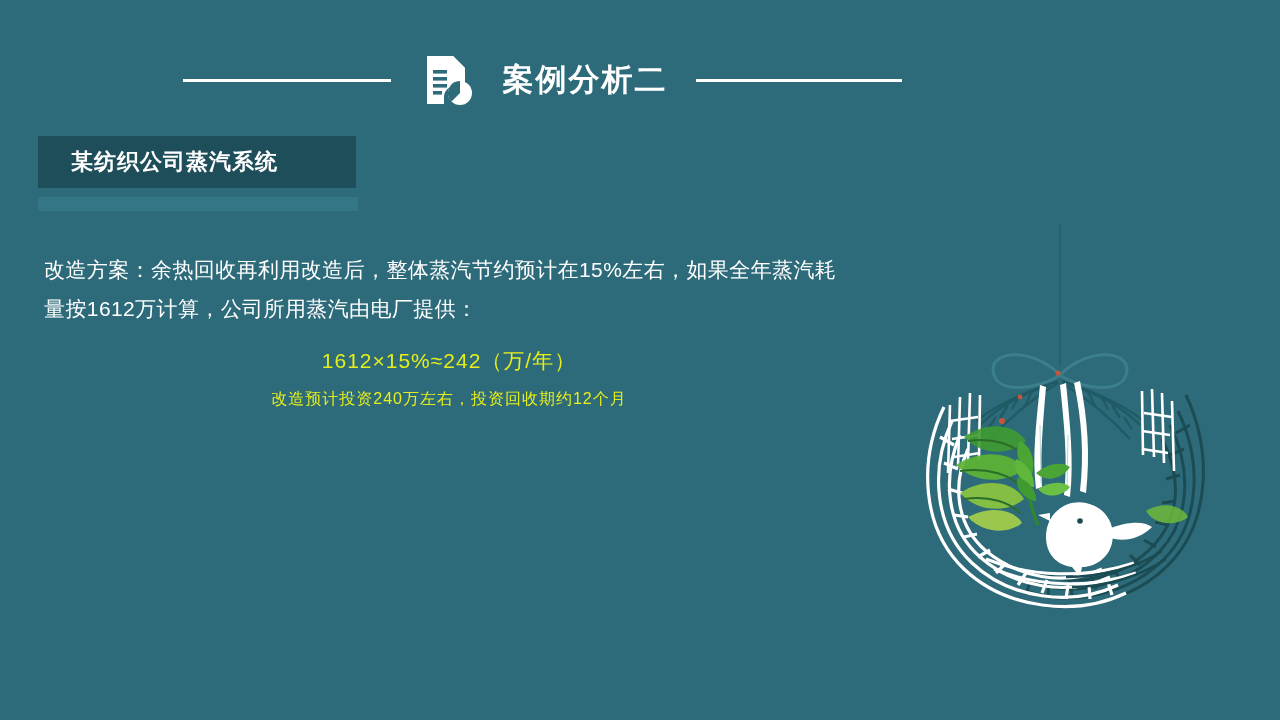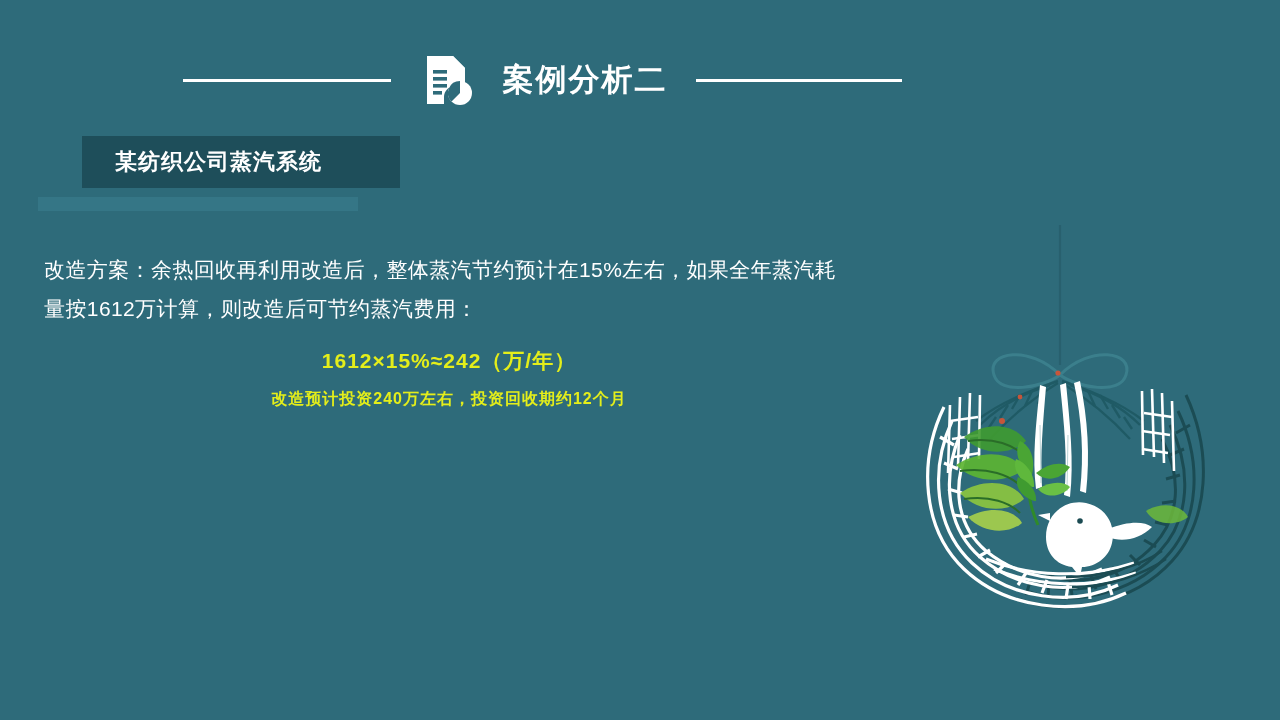--- a/index.html
+++ b/index.html
@@ -54,21 +54,20 @@
   
   #subtitle-box {
     position: absolute;
     left: 38px;
     top: 136px;
     width: 318px;
     height: 52px;
     background: #1e4e5a;
     display: flex;
     align-items: center;
-    margin-left: 44px;
   }
   #subtitle-text {
     font-size: 22px;
     font-weight: bold;
     letter-spacing: 1px;
     margin-left: 33px;
     color: #ffffff;
     white-space: nowrap;
   }
   #subtitle-underbar {
@@ -93,21 +92,21 @@
   #para-specs  { top: 490px; width: 815px; }
   #para-usage  { top: 565px; width: 840px; }
 
   #highlight-block {
     position: absolute;
     left: 44px;
     top: 342px;
     width: 810px;
     text-align: center;
     color: #e4ee1a;
-    font-weight: bold;
+    font-weight: normal;
     font-size: 21px;
     line-height: 38px;
     letter-spacing: 1px;
   }
   #highlight-block .formula { font-size: 21px; }
   #highlight-block .note    { font-size: 16px; }
 
   
   #wreath {
     position: absolute;
@@ -142,21 +141,21 @@
     <span id="header-title">案例分析二</span>
 
     <div class="rule right"></div>
   </div>
 
   <div id="subtitle-box">
     <span id="subtitle-text">某纺织公司蒸汽系统</span>
   </div>
   <div id="subtitle-underbar"></div>
 
-  <div id="para-plan" class="body-block">改造方案：余热回收再利用改造后，整体蒸汽节约预计在15%左右，如果全年蒸汽耗量按1612万计算，则改造后可节约蒸汽费用：</div>
+  <div id="para-plan" class="body-block">改造方案：余热回收再利用改造后，整体蒸汽节约预计在15%左右，如果全年蒸汽耗量按1612万计算，公司所用蒸汽由电厂提供：</div>
 
   <div id="highlight-block">
     <div class="formula">1612×15%≈242（万/年）</div>
     <div class="note">改造预计投资240万左右，投资回收期约12个月</div>
   </div>
 
 
 
   <div id="wreath">
     <svg viewBox="0 0 340 420" width="340" height="420" aria-hidden="true">

